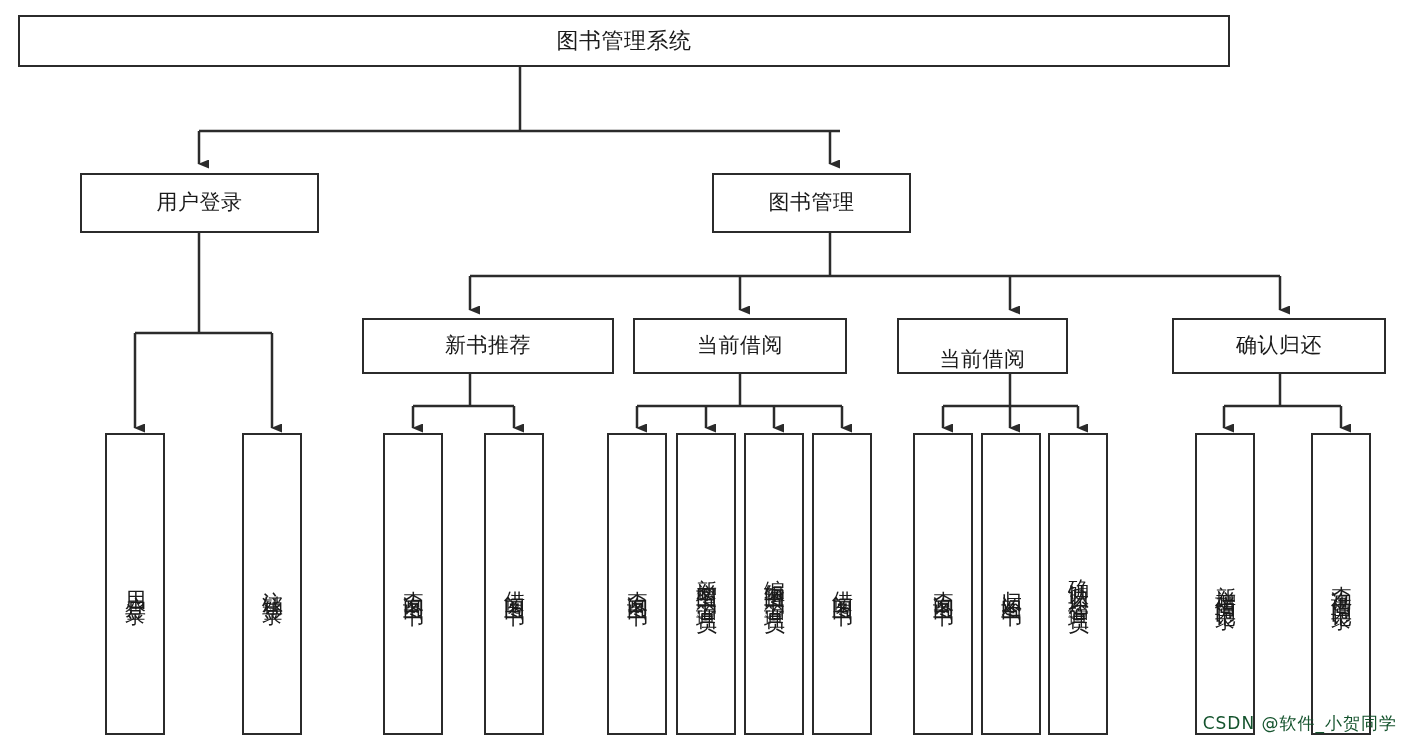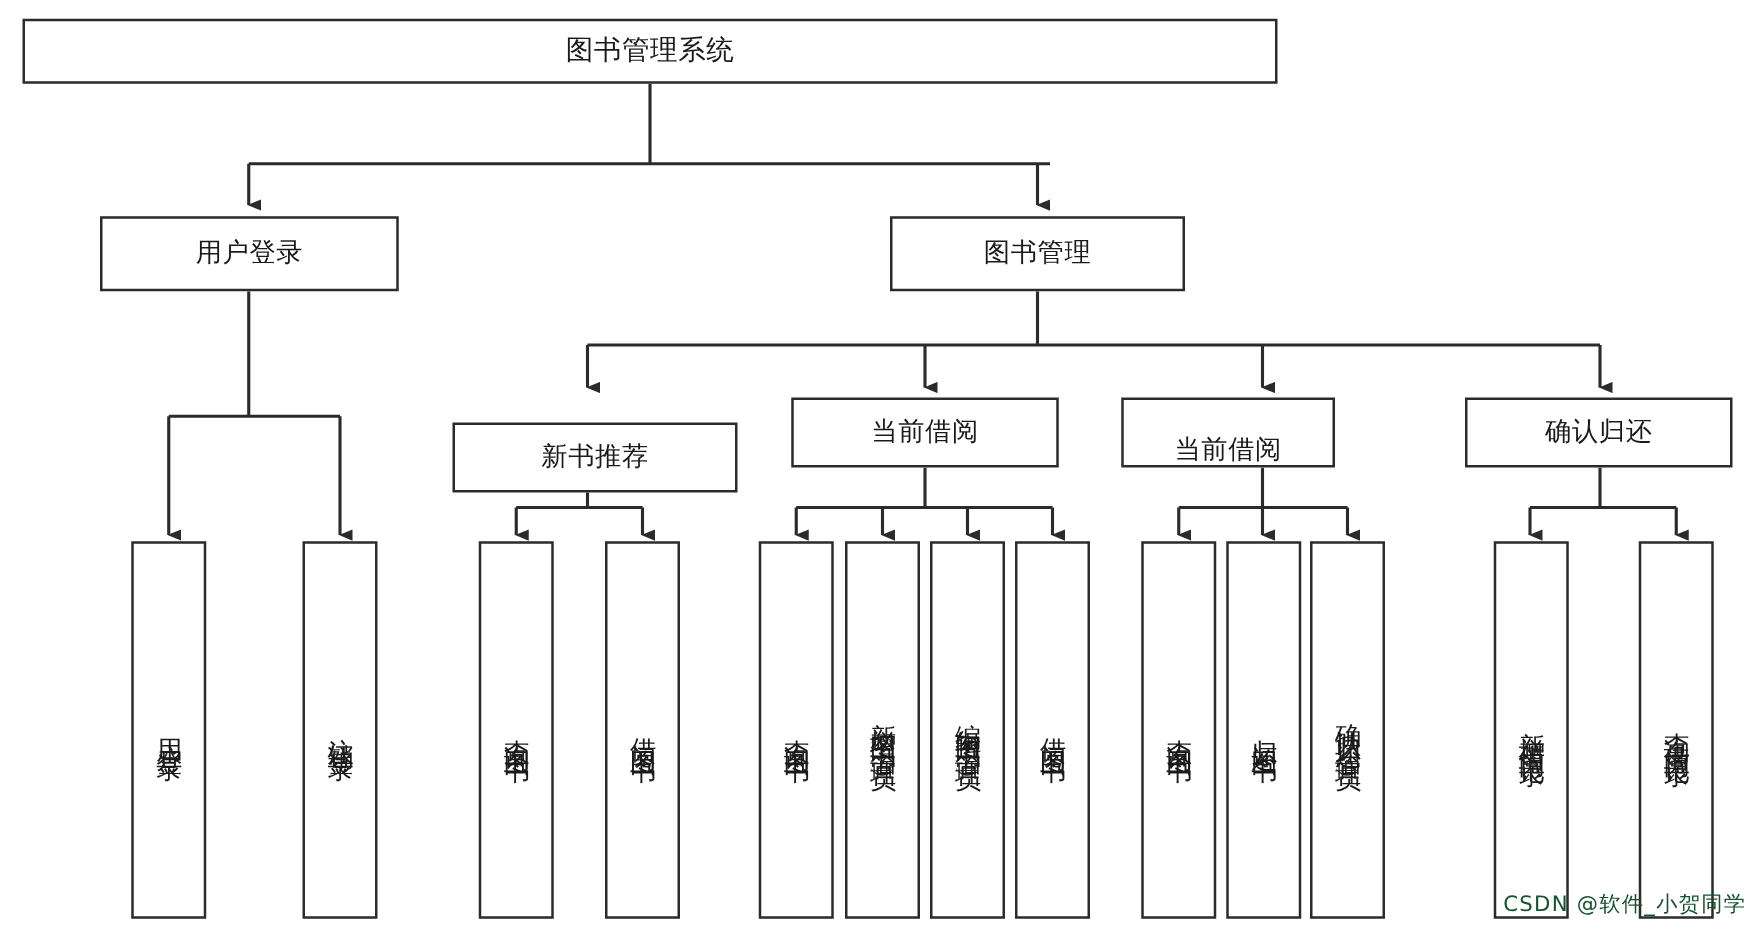--- a/index.html
+++ b/index.html
@@ -116,33 +116,33 @@
       <path d="M1010,406 L1010,428" marker-end="url(#arrow)"></path>
       <path d="M1078,406 L1078,428" marker-end="url(#arrow)"></path>
 
       <path d="M1280,374 L1280,406"></path>
       <path d="M1224,406 L1341,406"></path>
       <path d="M1224,406 L1224,428" marker-end="url(#arrow)"></path>
       <path d="M1341,406 L1341,428" marker-end="url(#arrow)"></path>
     </g>
   </svg>
 
-  <div class="node node-h node-root" style="left:18px; top:15px; width:1004px; height:52px;">
+  <div class="node node-h node-root" style="left:18px; top:15px; width:1212px; height:52px;">
     <span>图书管理系统</span>
   </div>
 
   <div class="node node-h" style="left:80px; top:173px; width:239px; height:60px;">
     <span>用户登录</span>
   </div>
 
-  <div class="node node-h" style="left:712px; top:173px; width:236px; height:60px;text-align:right;">
+  <div class="node node-h" style="left:712px; top:173px; width:199px; height:60px;text-align:right;">
     <span>图书管理</span>
   </div>
 
-  <div class="node node-h" style="left:362px; top:318px; width:228px; height:56px;margin-top:20px;">
+  <div class="node node-h" style="left:362px; top:318px; width:252px; height:56px;">
     <span>新书推荐</span>
   </div>
 
   <div class="node node-h" style="left:633px; top:318px; width:214px; height:56px;">
     <span>当前借阅</span>
   </div>
 
   <div class="node node-h" style="left:897px; top:318px; width:171px; height:56px;align-items:flex-end;">
     <span>当前借阅</span>
   </div>

